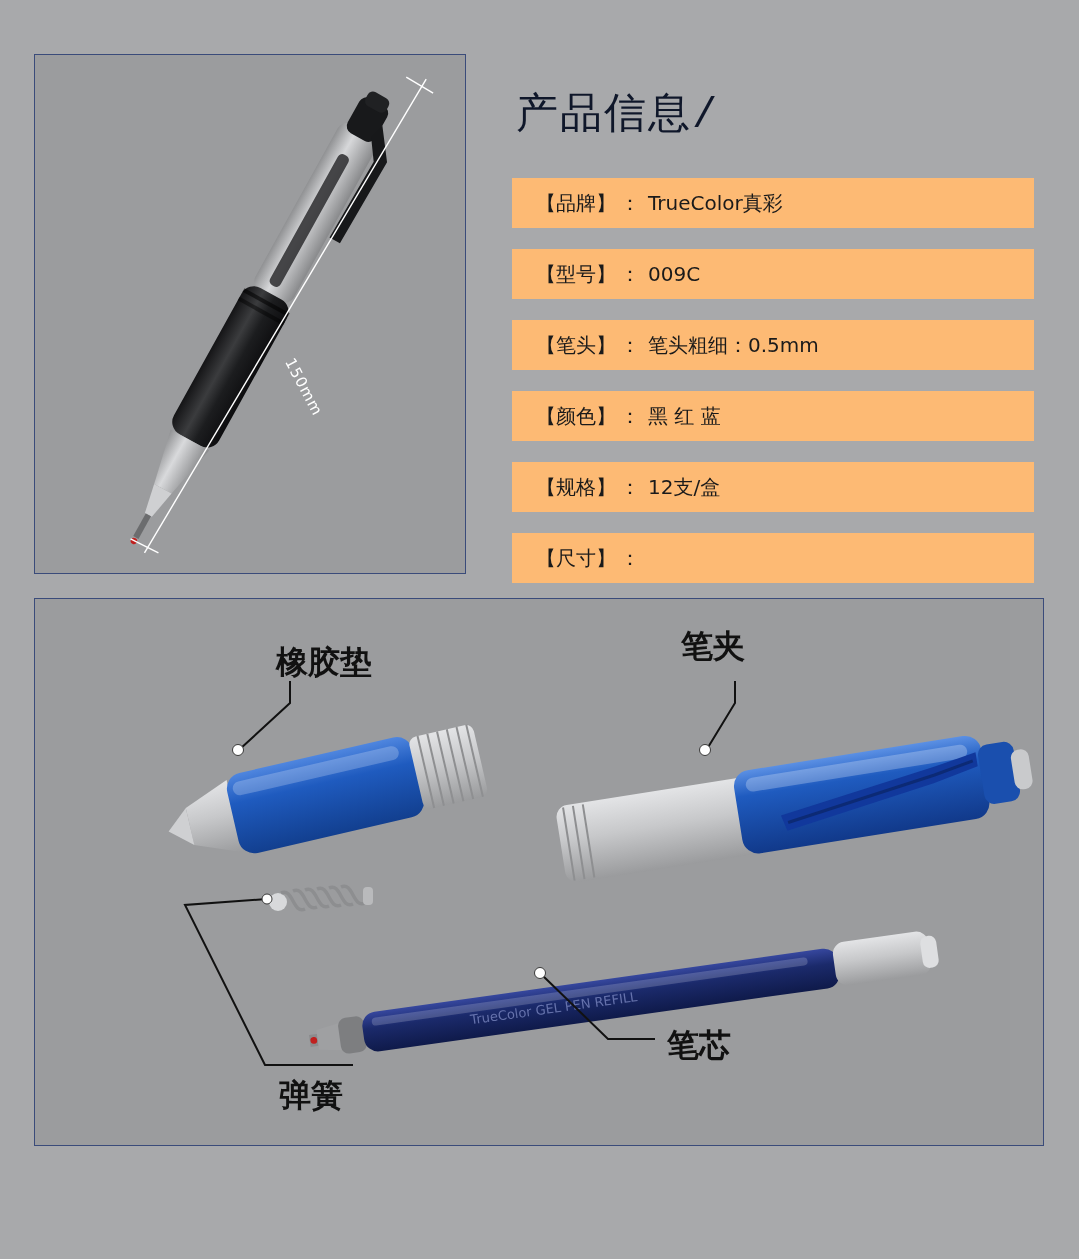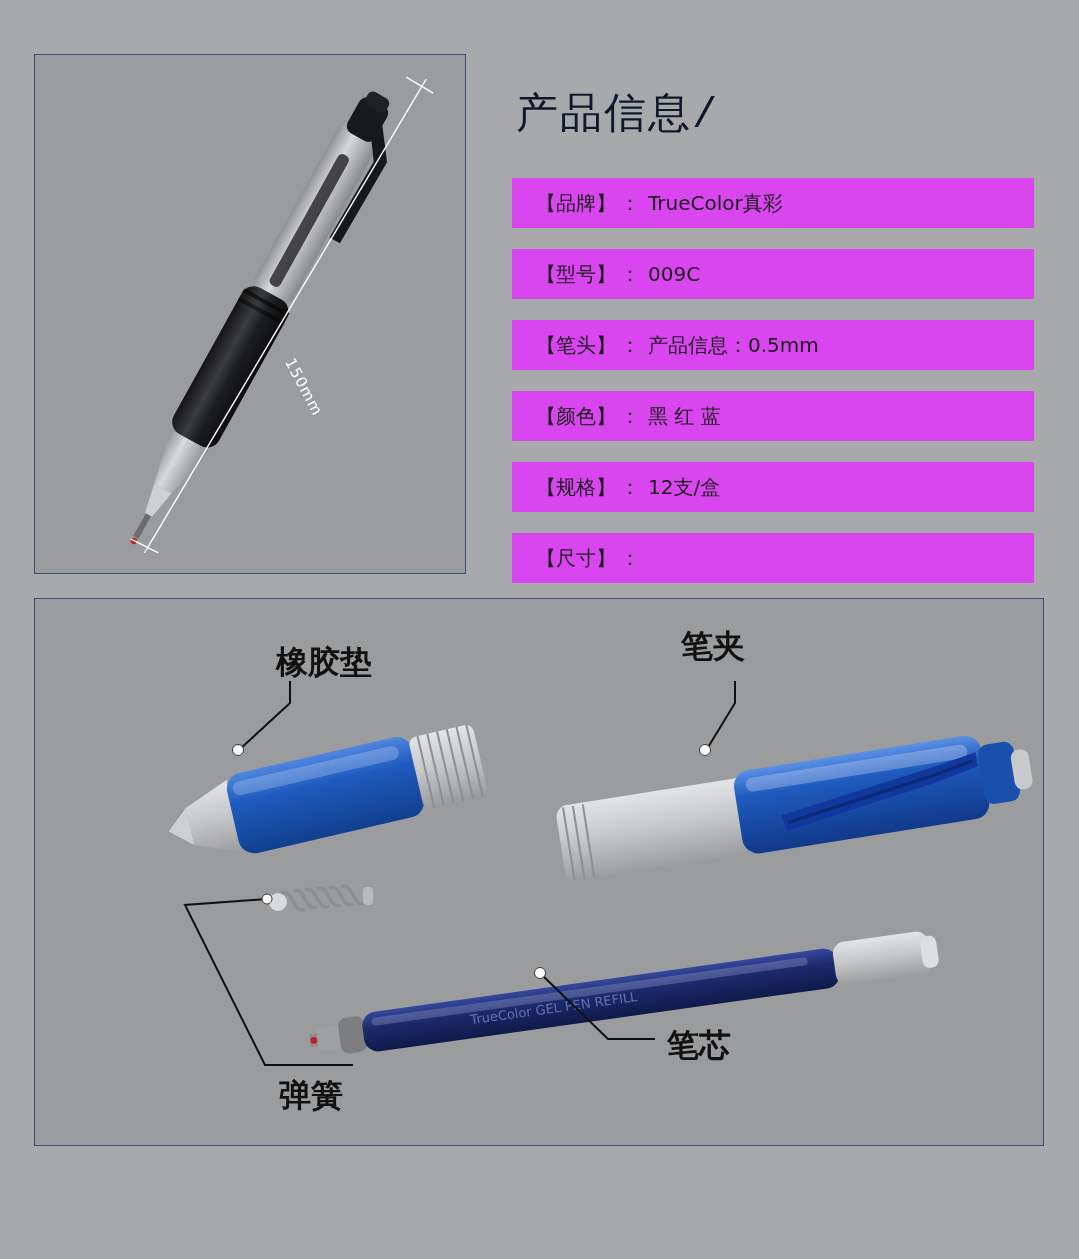--- a/index.html
+++ b/index.html
@@ -56,21 +56,21 @@
   }
 
   .info-list {
     position: absolute;
     left: 512px;
     top: 178px;
     width: 522px;
   }
   .info-row {
     height: 50px;
-    background: #d946ef;
+    background: #fdba74;
     margin-bottom: 21px;
     display: flex;
     align-items: center;
     padding-left: 24px;
     box-sizing: border-box;
     font-size: 20px;
     color: #1a1a1a;
     font-family: "DejaVu Sans", sans-serif;
   }
   .info-row .label {
@@ -190,21 +190,21 @@
       <span class="value">TrueColor真彩</span>
     </div>
     <div class="info-row">
       <span class="label">【型号】</span>
       <span class="sep">：</span>
       <span class="value">009C</span>
     </div>
     <div class="info-row">
       <span class="label">【笔头】</span>
       <span class="sep">：</span>
-      <span class="value">产品信息：0.5mm</span>
+      <span class="value">笔头粗细：0.5mm</span>
     </div>
     <div class="info-row">
       <span class="label">【颜色】</span>
       <span class="sep">：</span>
       <span class="value">黑 红 蓝</span>
     </div>
     <div class="info-row">
       <span class="label">【规格】</span>
       <span class="sep">：</span>
       <span class="value">12支/盒</span>

